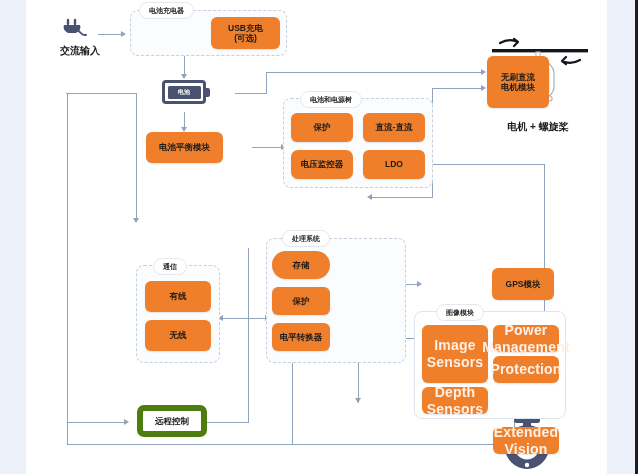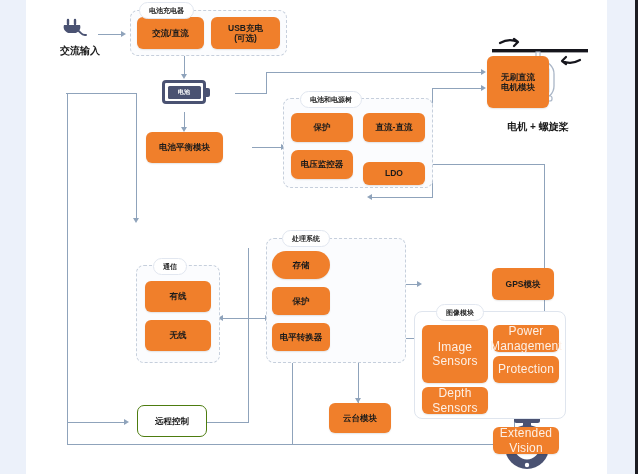--- a/index.html
+++ b/index.html
@@ -41,27 +41,27 @@
   }
   .orange {
     background: #f07f2b;
     color: #1b1b1b;
     font-weight: bold;
     font-size: 8.5px;
     box-shadow: 0 1px 1.5px rgba(0,0,0,.10);
   }
   .orange.latin {
     color: #fdf0e6;
-    font-weight: normal;
-    font-size: 12px;
+    font-weight: bold;
+    font-size: 14px;
     letter-spacing: .2px;
   }
   .white-node {
     background: #ffffff;
-    border: 1px solid #4d7c0f;
+    border: 6px solid #4d7c0f;
     color: #1b1b1b;
     font-weight: bold;
     font-size: 8.5px;
     border-radius: 7px;
   }
 
   
   .group {
     position: absolute;
     border-radius: 8px;
@@ -296,50 +296,48 @@
         <rect x="27" y="7" width="8" height="8" fill="#4a5272"></rect>
         <circle cx="31" cy="33" r="22" fill="#4a5272"></circle>
         <circle cx="31" cy="33" r="12.5" fill="#ffffff"></circle>
         <circle cx="31" cy="33" r="6.5" fill="#4a5272"></circle>
         <circle cx="31" cy="51" r="2.2" fill="#ffffff"></circle>
       </svg>
     </div>
 
     <div class="group dashed" style="left:104px; top:10px; width:157px; height:46px;"></div>
     <div class="group-label" style="left:113px; top:2px;">电池充电器</div>
-    <div class="node orange" style="left:111px; top:17px; width:67px; height:32px;">交流/直流</div>
     <div class="node orange" style="left:185px; top:17px; width:69px; height:32px;">USB充电
 (可选)</div>
 
     <div class="node orange" style="left:120px; top:132px; width:77px; height:31px;">电池平衡模块</div>
 
     <div class="group dashed" style="left:257px; top:98px; width:150px; height:90px;"></div>
     <div class="group-label" style="left:274px; top:91px;">电池和电源树</div>
     <div class="node orange" style="left:265px; top:113px; width:62px; height:29px;">保护</div>
     <div class="node orange" style="left:337px; top:113px; width:62px; height:29px;">直流-直流</div>
     <div class="node orange" style="left:265px; top:150px; width:62px; height:29px;border-radius:7px;">电压监控器</div>
-    <div class="node orange" style="left:337px; top:150px; width:62px; height:23px;margin-top:12px;">LDO</div>
+    <div class="node orange" style="left:337px; top:150px; width:62px; height:29px;">LDO</div>
 
     <div class="node orange" style="left:461px; top:56px; width:62px; height:52px;">无刷直流
 电机模块</div>
 
     <div class="group dashed" style="left:110px; top:265px; width:84px; height:98px;"></div>
     <div class="group-label" style="left:127px; top:258px;">通信</div>
     <div class="node orange" style="left:119px; top:281px; width:66px; height:31px;">有线</div>
     <div class="node orange" style="left:119px; top:320px; width:66px; height:31px;">无线</div>
 
     <div class="group dashed" style="left:240px; top:238px; width:140px; height:125px;"></div>
     <div class="group-label" style="left:256px; top:230px;">处理系统</div>
     <div class="node orange" style="left:246px; top:251px; width:58px; height:28px;border-radius:14px;">存储</div>
     <div class="node orange" style="left:246px; top:287px; width:58px; height:28px;">保护</div>
     <div class="node orange" style="left:246px; top:323px; width:58px; height:28px;">电平转换器</div>
 
     <div class="node white-node" style="left:111px; top:405px; width:70px; height:32px;">远程控制</div>
 
-    <div class="node orange" style="left:303px; top:403px; width:62px; height:30px;">云台模块</div>
 
     <div class="node orange" style="left:466px; top:268px; width:62px; height:32px;text-align:right;">GPS模块</div>
 
     <div class="group solid" style="left:388px; top:311px; width:152px; height:108px;"></div>
     <div class="group-label" style="left:410px; top:304px;">图像模块</div>
     <div class="node orange latin" style="left:396px; top:325px; width:66px; height:58px;">Image Sensors</div>
     <div class="node orange latin" style="left:467px; top:325px; width:66px; height:27px;">Power
 Management</div>
     <div class="node orange latin" style="left:396px; top:387px; width:66px; height:27px;">Depth Sensors</div>
     <div class="node orange latin" style="left:467px; top:356px; width:66px; height:27px;">Protection</div>

